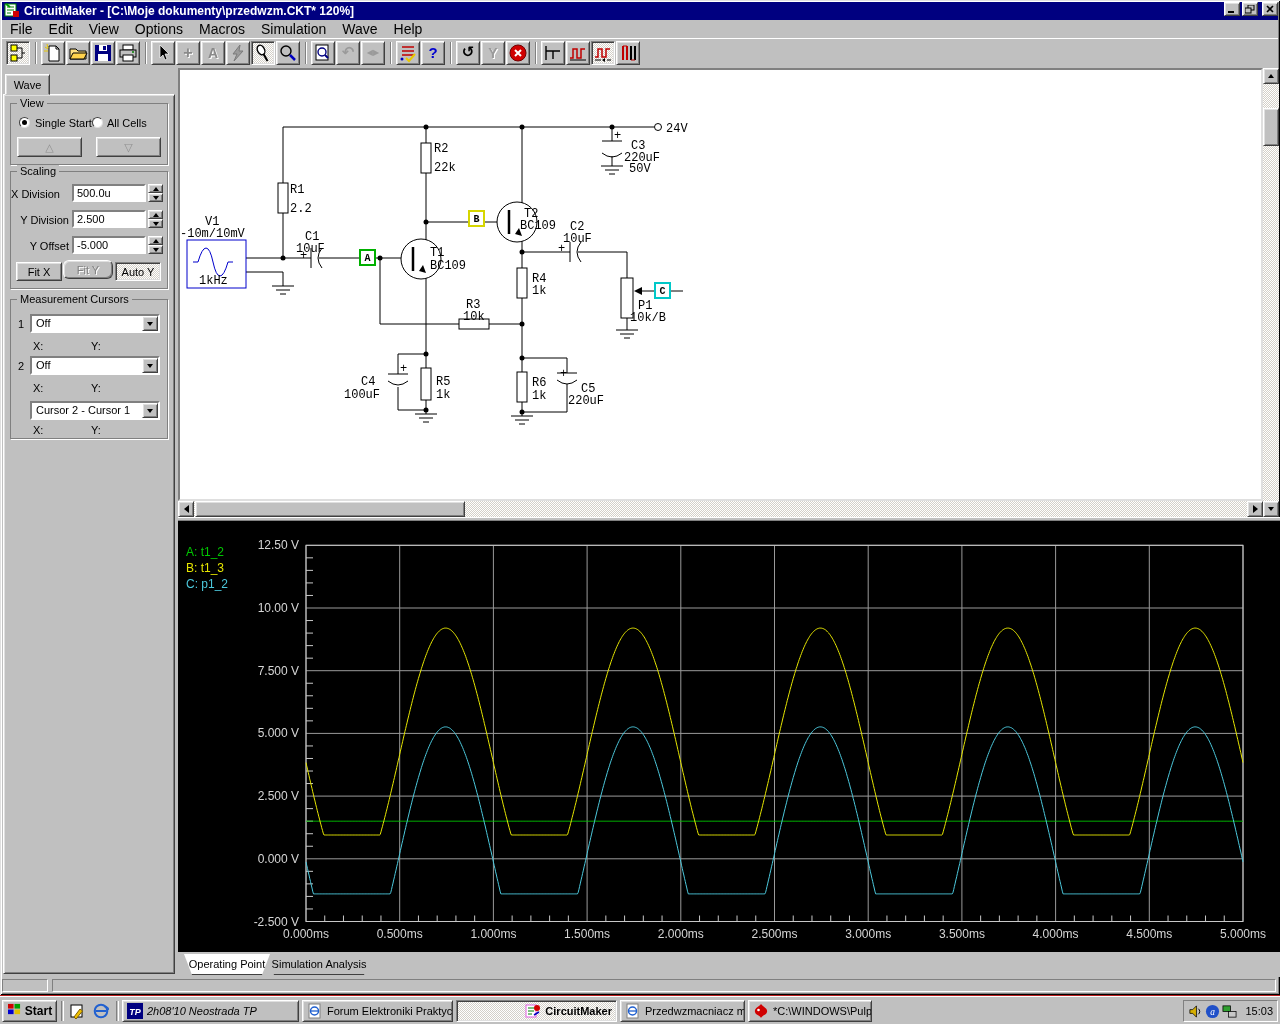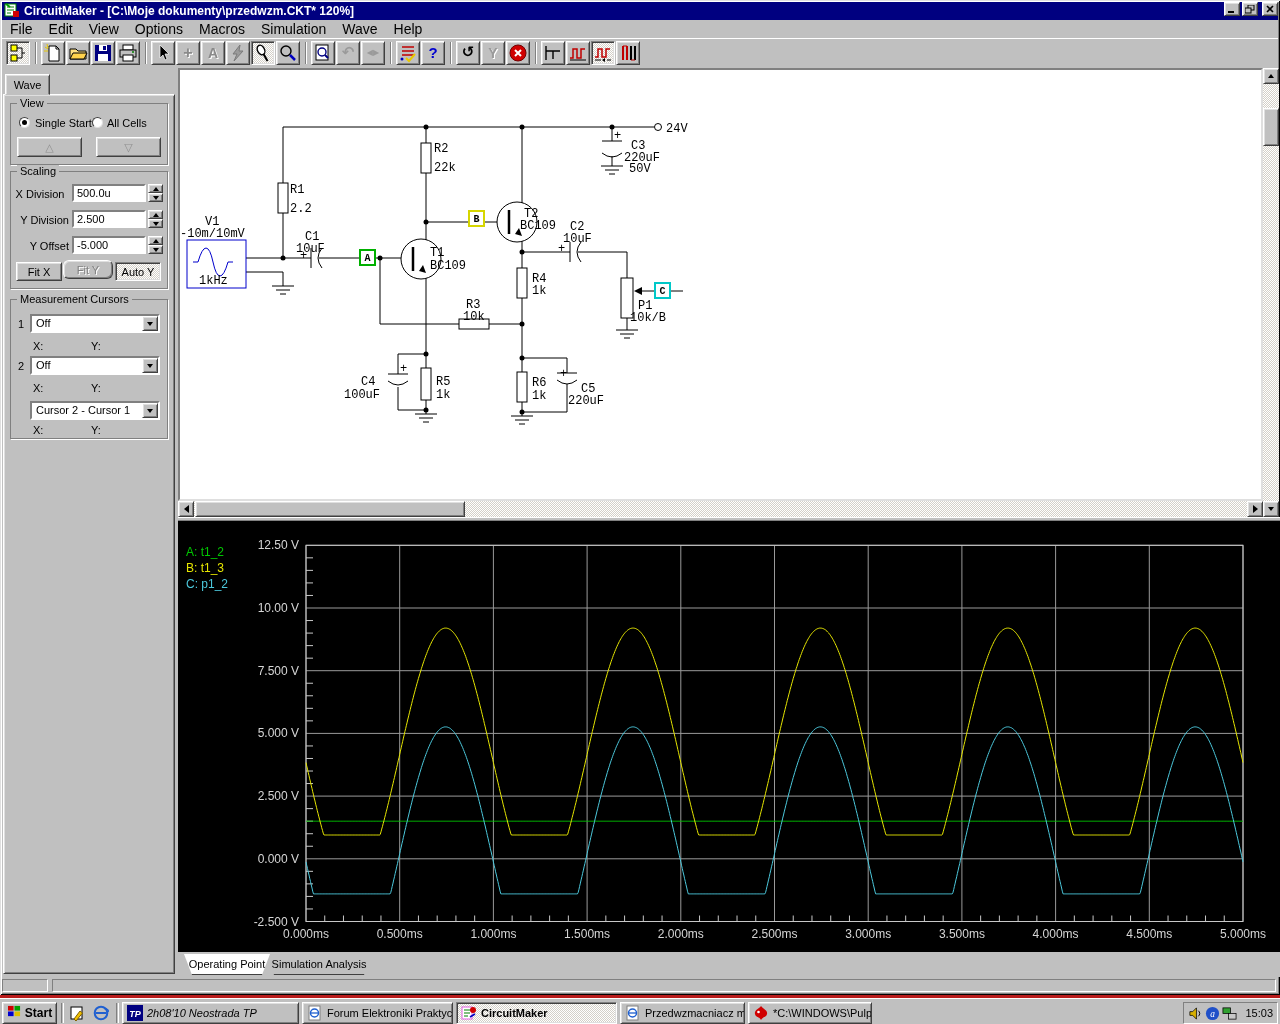--- a/index.html
+++ b/index.html
@@ -4,21 +4,21 @@
 <style>
   * { margin:0; padding:0; box-sizing:border-box; }
   html,body { width:1280px; height:1024px; overflow:hidden; background:#c0c0c0;
               font-family:"Liberation Sans", sans-serif; font-size:11px; color:#000; }
   #screen { position:relative; width:1280px; height:1024px; background:#fef9c3; }
 
   
   .r { border:1px solid; border-color:#ffffff #404040 #404040 #ffffff;
        box-shadow: inset 1px 1px 0 #dfdfdf, inset -1px -1px 0 #808080; background:#c0c0c0; }
   .s { border:1px solid; border-color:#808080 #ffffff #ffffff #808080;
-       box-shadow: inset 1px 1px 0 #404040, inset -1px -1px 0 #dfdfdf; background:#c0c0c0; }
+       box-shadow: inset 1px 1px 0 #404040, inset -1px -1px 0 #dfdfdf; background:#c0c0c0;justify-content:flex-end; }
   .field { border:2px solid; border-color:#808080 #ffffff #ffffff #808080; background:#fff; }
   .checker { background-image: repeating-conic-gradient(#ffffff 0% 25%, #d4d0c8 25% 50%);
              background-size:2px 2px; }
 
   
   #app-window { position:absolute; left:0; top:0; width:1280px; height:995px; background:#c0c0c0;
     box-shadow: inset 1px 1px 0 #dfdfdf, inset -1px -1px 0 #000,
                 inset 2px 2px 0 #ffffff, inset -2px -2px 0 #808080; }
   #titlebar { position:absolute; left:2px; top:2px; width:1276px; height:18px; background:#000080;
               display:flex; align-items:center; padding:0 2px; }
@@ -95,21 +95,21 @@
   .btab { position:absolute; top:2px; height:21px; display:flex; align-items:center; justify-content:center;
           font-size:11px; clip-path:polygon(8px 100%, 0 0, 100% 0, calc(100% - 8px) 100%);
           background:#c0c0c0; border-bottom:1px solid #404040; }
   .btab.active { background:#ffffff; z-index:2; }
 
   
   .statusseg { position:absolute; height:13px; border:1px solid; border-color:#808080 #fff #fff #808080; }
 
   
   #taskbar { position:absolute; left:0; top:995px; width:1280px; height:29px; background:#c0c0c0;
-             border-top:3px solid #b91c1c; box-shadow: inset 0 1px 0 #ffffff; }
+             border-top:1px solid #b91c1c; box-shadow: inset 0 1px 0 #ffffff; }
   #start-btn { position:absolute; left:2px; top:4px; width:55px; height:22px; display:flex;
                align-items:center; justify-content:center; gap:3px; font-weight:bold; font-size:12px; }
   .tb-sep { position:absolute; top:5px; width:3px; height:20px; border-left:1px solid #808080; border-right:1px solid #ffffff; }
   .ql { position:absolute; top:5px; width:22px; height:20px; display:flex; align-items:center; justify-content:center; }
   .taskbtn { position:absolute; top:4px; height:22px; display:flex; align-items:center; gap:4px;
              padding:0 4px; font-size:11px; overflow:hidden; white-space:nowrap; }
   .taskbtn.active { font-weight:bold; }
   .taskbtn svg { flex:0 0 auto; }
   #tray { position:absolute; right:2px; top:4px; width:95px; height:22px; border:1px solid;
           border-color:#808080 #fff #fff #808080; display:flex; align-items:center; gap:2px; padding:0 4px; }
@@ -355,21 +355,21 @@
           <div class="tri-btn r" style="left:6px; top:33px; width:65px;">
               <span>△</span>
             </div>
           <div class="tri-btn r" style="left:85px; top:33px; width:65px;">
               <span>▽</span>
             </div>
         </div>
 
         <div class="group" style="left:6px; top:76px; width:158px; height:118px;">
           <span class="legend">Scaling</span>
-          <span class="slabel" style="left:0; top:16px; width:58px; text-align:center;">X Division</span>
+          <span class="slabel" style="left:0; top:16px; width:58px; text-align:left;">X Division</span>
           <div class="scale-field field" style="left:61px; top:12px; width:74px;"><input value="500.0u" style=""></div>
           <div class="spin" style="left:137px; top:12px;">
             <div class="half r" style="top:0">
                 <span class="arr-up"></span>
               </div>
             <div class="half r" style="top:9px">
                 <span class="arr-dn"></span>
               </div>
           </div>
           <span class="slabel" style="left:0; top:42px; width:58px; text-align:right;">Y Division</span>

